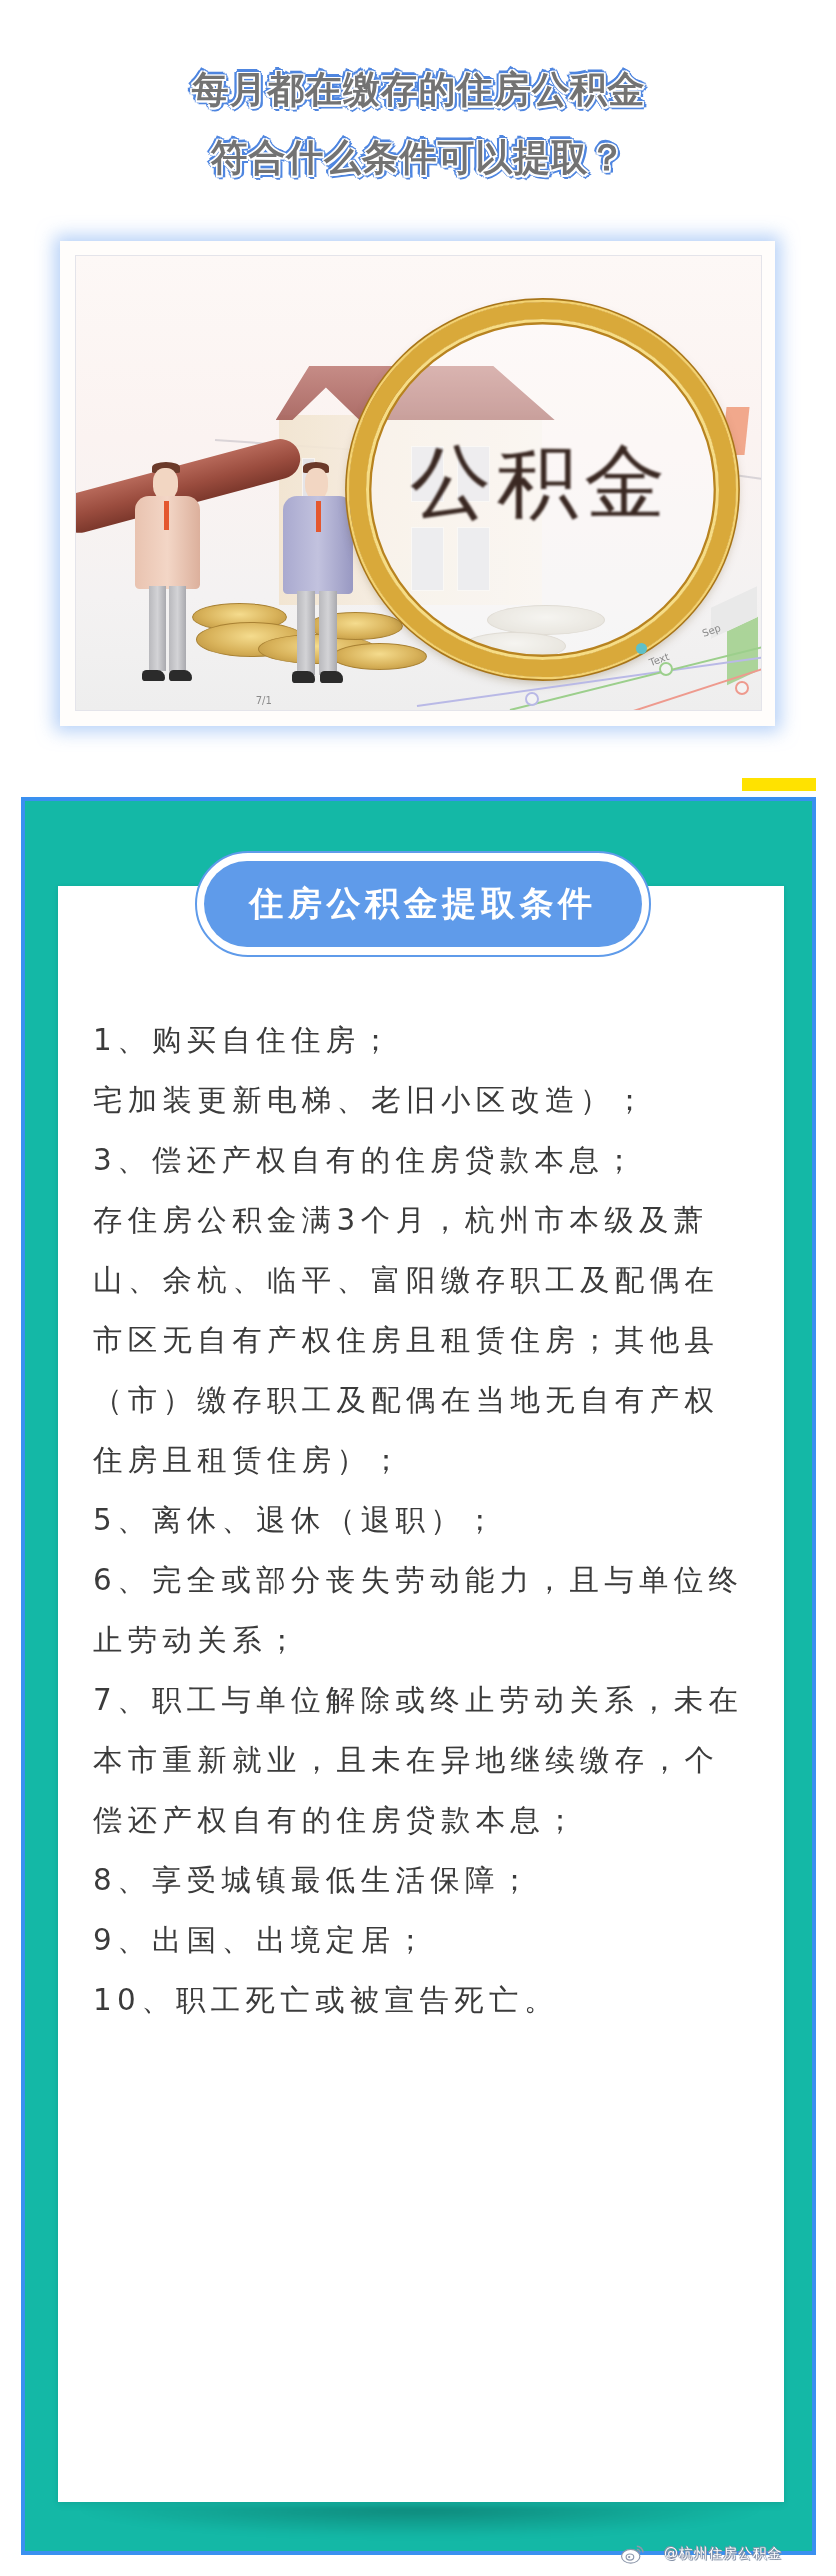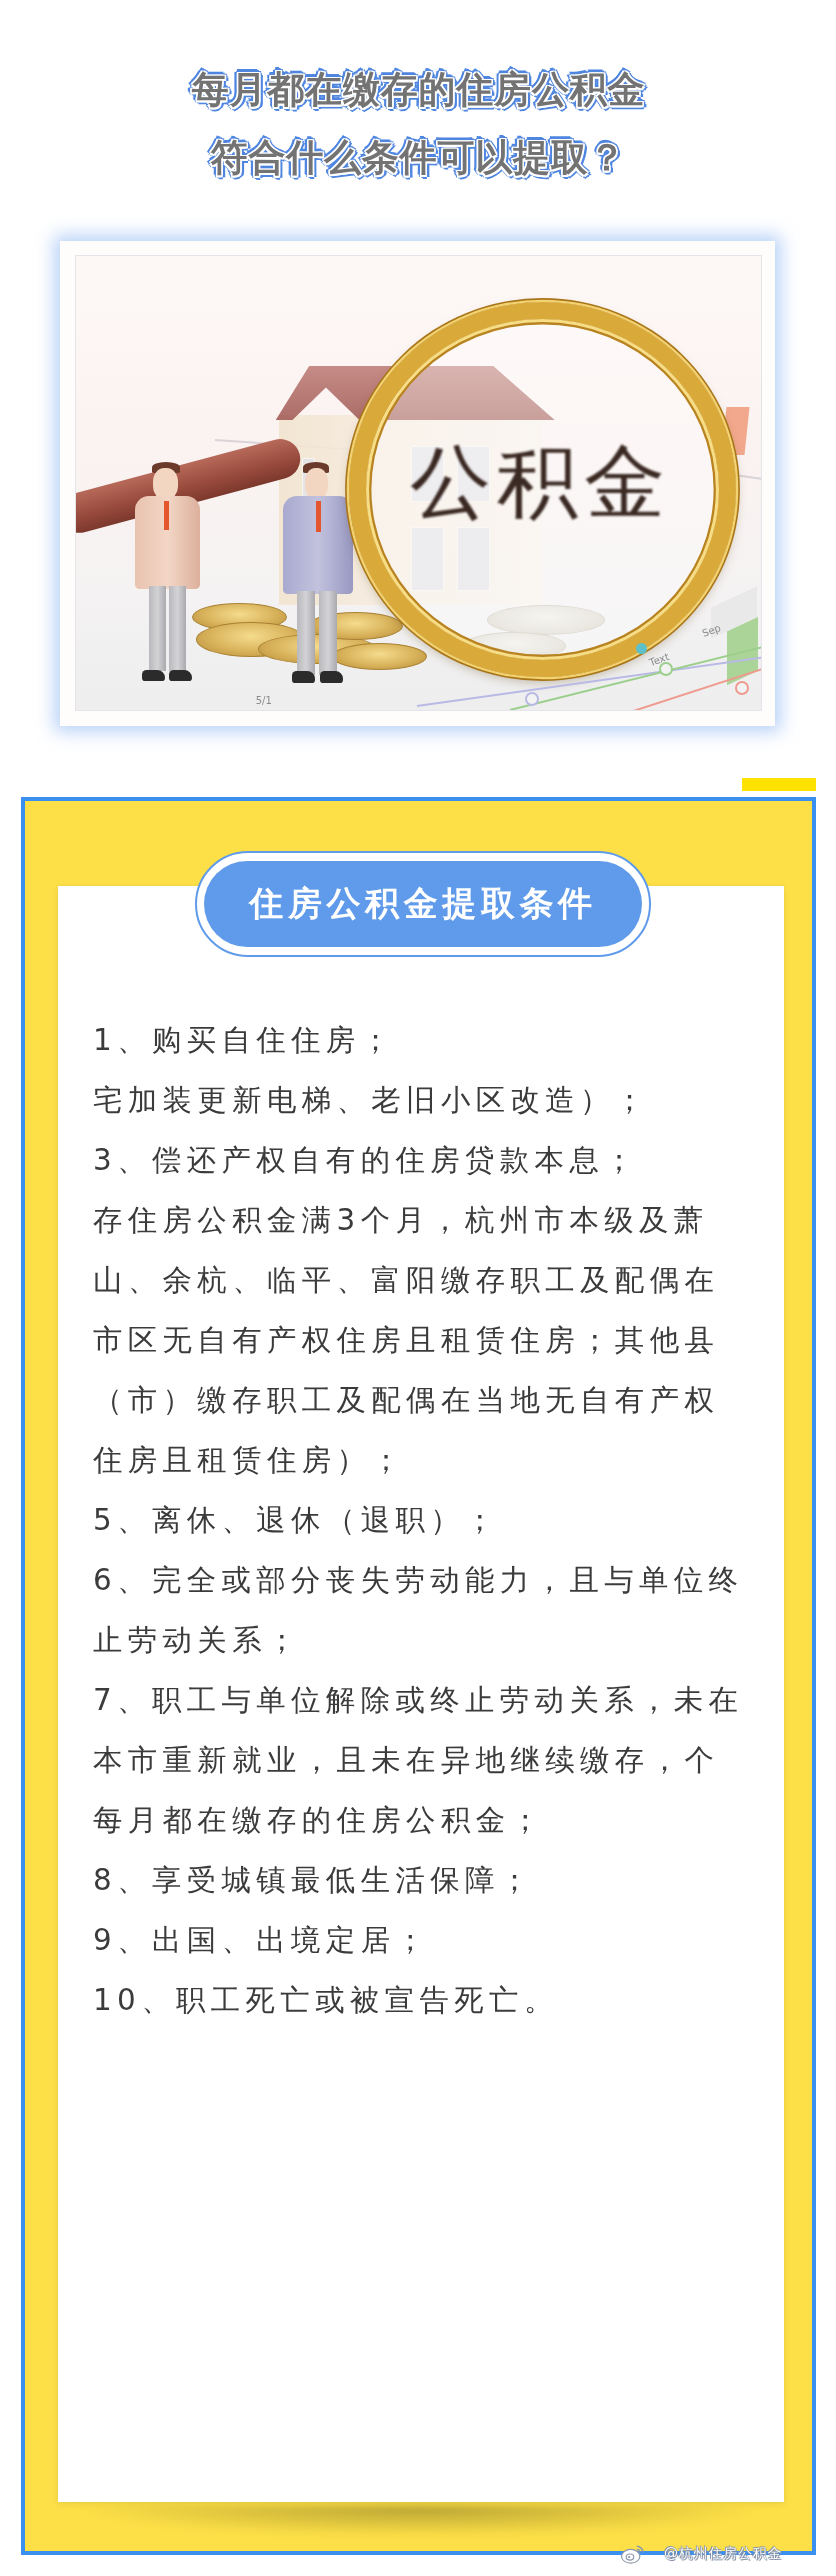--- a/index.html
+++ b/index.html
@@ -89,21 +89,21 @@
   .orange-bar { left: 648px; top: 151px; width: 23px; height: 48px; background: #ee9a7a; opacity: 0.85; transform: skewX(-6deg); }
   .chart-line { height: 2.3px; transform-origin: left center; }
   .chart-dot { width: 14px; height: 14px; border-radius: 50%; box-sizing: border-box; background: #f3f3f3; }
   .chart-label { font-size: 10px; color: #8a8a8a; transform: rotate(-20deg); }
   .bar-green { background: #9fcf8a; opacity: .85; }
 
   
   .accent-bar { position: absolute; left: 742px; top: 778px; width: 74px; height: 13px; background: #ffe200; }
   .panel {
     position: absolute; left: 21px; top: 797px; width: 795px; height: 1758px;
-    box-sizing: border-box; border: 4.6px solid #3a90f0; background: #fde047;
+    box-sizing: border-box; border: 4.6px solid #3a90f0; background: #14b8a6;
   }
   .card {
     position: absolute; left: 33px; top: 85px; width: 726px; height: 1616px;
     background: #ffffff;
     box-shadow: 0 3.1px 7.7px rgba(0,0,0,0.06), 0 0 4.6px rgba(0,0,0,0.05);
   }
   .card-curl {
     position: absolute; left: 54px; top: 1705px; width: 682px; height: 31px;
     background: radial-gradient(ellipse at 50% 0%, rgba(0,0,0,0.28) 0%, rgba(0,0,0,0.10) 45%, rgba(0,0,0,0) 72%);
     filter: blur(3.1px);
@@ -198,21 +198,21 @@
 
     <div class="ph chart-line" style="left:341px;top:449px;width:356px;background:#b9b9e6;transform:rotate(-8deg);"></div>
     <div class="ph chart-line" style="left:434px;top:453px;width:263px;background:#9ccf8c;transform:rotate(-14deg);"></div>
     <div class="ph chart-line" style="left:542px;top:459px;width:155px;background:#ee9a8e;transform:rotate(-18deg);"></div>
     <div class="ph chart-dot" style="left:583px;top:406px;border:2.3px solid #9ccf8c;"></div>
     <div class="ph chart-dot" style="left:659px;top:425px;border:2.3px solid #ee9a8e;"></div>
     <div class="ph chart-dot" style="left:449px;top:436px;border:2.3px solid #b9b9e6;"></div>
     <div class="ph chart-dot" style="left:560px;top:387px;background:#5ec0c8;border:none;width:11px;height:11px;"></div>
     <div class="ph chart-label" style="left:626px;top:369px;">Sep</div>
     <div class="ph chart-label" style="left:573px;top:398px;">Text</div>
-    <div class="ph chart-label" style="left:180px;top:439px;transform:none;">5/1</div>
+    <div class="ph chart-label" style="left:180px;top:439px;transform:none;">7/1</div>
   </div>
 </div>
 
 <div class="accent-bar"></div>
 <div class="panel">
   <div class="card-curl"></div>
   <div class="card"></div>
 
   <div class="badge-outer">
     <div class="badge-inner">
@@ -240,21 +240,21 @@
     <div class="cond">
       <span class="cond-line">5、离休、退休（退职）；</span>
     </div>
     <div class="cond">
       <span class="cond-line">6、完全或部分丧失劳动能力，且与单位终</span>
       <span class="cond-line">止劳动关系；</span>
     </div>
     <div class="cond">
       <span class="cond-line">7、职工与单位解除或终止劳动关系，未在</span>
       <span class="cond-line">本市重新就业，且未在异地继续缴存，个</span>
-      <span class="cond-line">每月都在缴存的住房公积金；</span>
+      <span class="cond-line">偿还产权自有的住房贷款本息；</span>
     </div>
     <div class="cond">
       <span class="cond-line">8、享受城镇最低生活保障；</span>
     </div>
     <div class="cond">
       <span class="cond-line">9、出国、出境定居；</span>
     </div>
     <div class="cond">
       <span class="cond-line">10、职工死亡或被宣告死亡。</span>
     </div>

